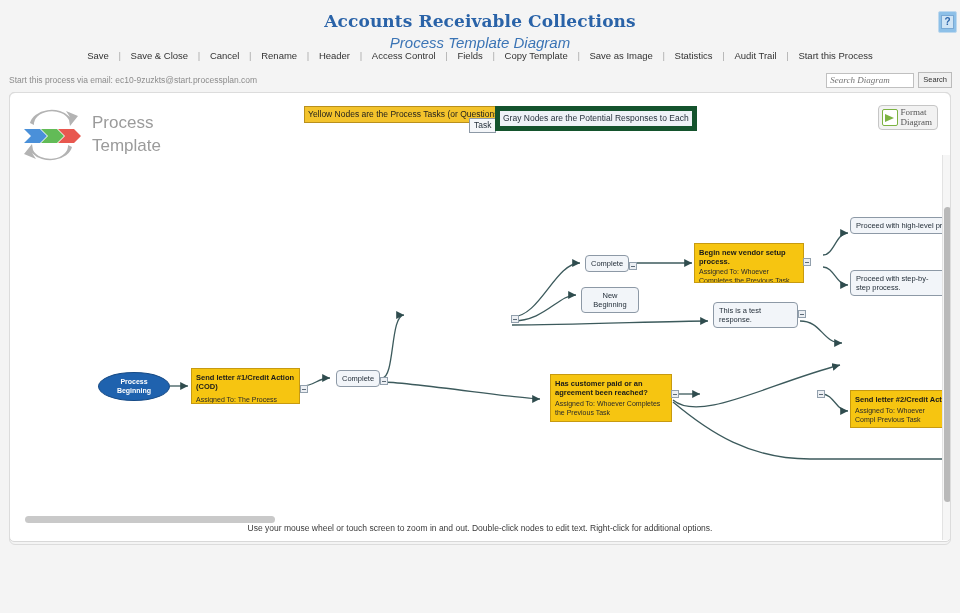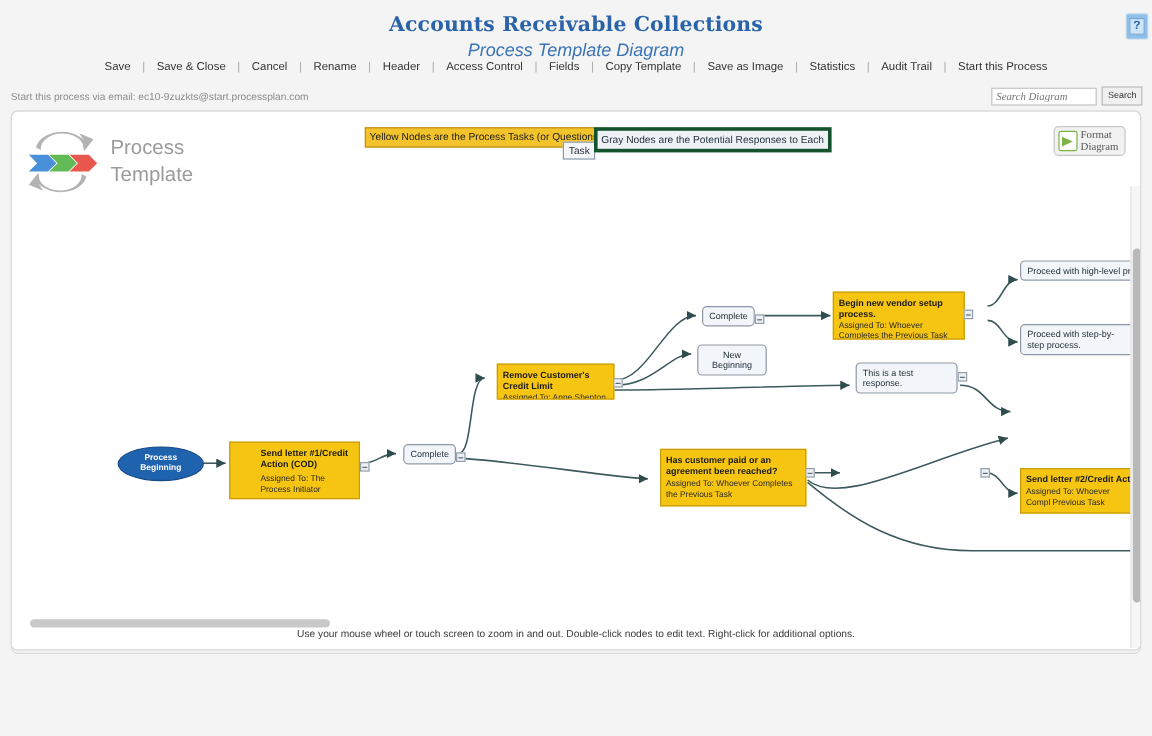--- a/index.html
+++ b/index.html
@@ -124,21 +124,21 @@
 
   
   .legend-yellow {
     position: absolute; left: 294px; top: 13px;
     background: #f3c32c; border: 1px solid #b9901c;
     font-size: 8.5px; color: #1d1d1d;
     padding: 2px 3px; white-space: nowrap; line-height: 11px;
   }
   .legend-gray {
     position: absolute; left: 485px; top: 13px;
-    background: #eef2f7; border: 3px solid #14532d;
+    background: #eef2f7; border: 5px solid #14532d;
     font-size: 8.5px; color: #27323d;
     padding: 2px 3px; white-space: nowrap; line-height: 11px;
   }
   .legend-task {
     position: absolute; left: 459px; top: 25px;
     background: #f4f6f9; border: 1px solid #8d99a6;
     font-size: 8.5px; color: #27323d;
     padding: 1px 4px; white-space: nowrap; line-height: 11px;
   }
 
@@ -388,33 +388,29 @@
         </div>
       </div>
 
       <div class="node oval" style="left:88px; top:279px; width:72px; height:29px;">
         <div>
           <div>Process</div>
           <div>Beginning</div>
         </div>
       </div>
 
-      <div class="node task" style="left:181px; top:275px; width:109px; height:48px;padding-left:21px;">
+      <div class="node task" style="left:181px; top:275px; width:109px; height:36px;">
         <div class="t-title">Send letter #1/Credit Action (COD)</div>
         <div class="t-assign">Assigned To: The Process Initiator</div>
       </div>
       <div class="handle" style="left:290px; top:292px;"></div>
 
       <div class="node resp center" style="left:326px; top:277px; width:44px;">Complete</div>
       <div class="handle" style="left:370px; top:284px;"></div>
 
-      <div class="node task" style="left:404px; top:210px; width:98px; height:30px;">
-        <div class="t-title">Remove Customer's Credit Limit</div>
-        <div class="t-assign" style="padding-top:2px;">Assigned To: Anne Shenton</div>
-      </div>
       <div class="handle" style="left:501px; top:222px;"></div>
 
       <div class="node resp center" style="left:575px; top:162px; width:44px;">Complete</div>
       <div class="handle" style="left:619px; top:169px;"></div>
 
       <div class="node resp center" style="left:571px; top:194px; width:58px;">New Beginning</div>
 
       <div class="node task" style="left:684px; top:150px; width:110px; height:40px;">
         <div class="t-title">Begin new vendor setup process.</div>
         <div class="t-assign" style="padding-top:2px;">Assigned To: Whoever Completes the Previous Task</div>

